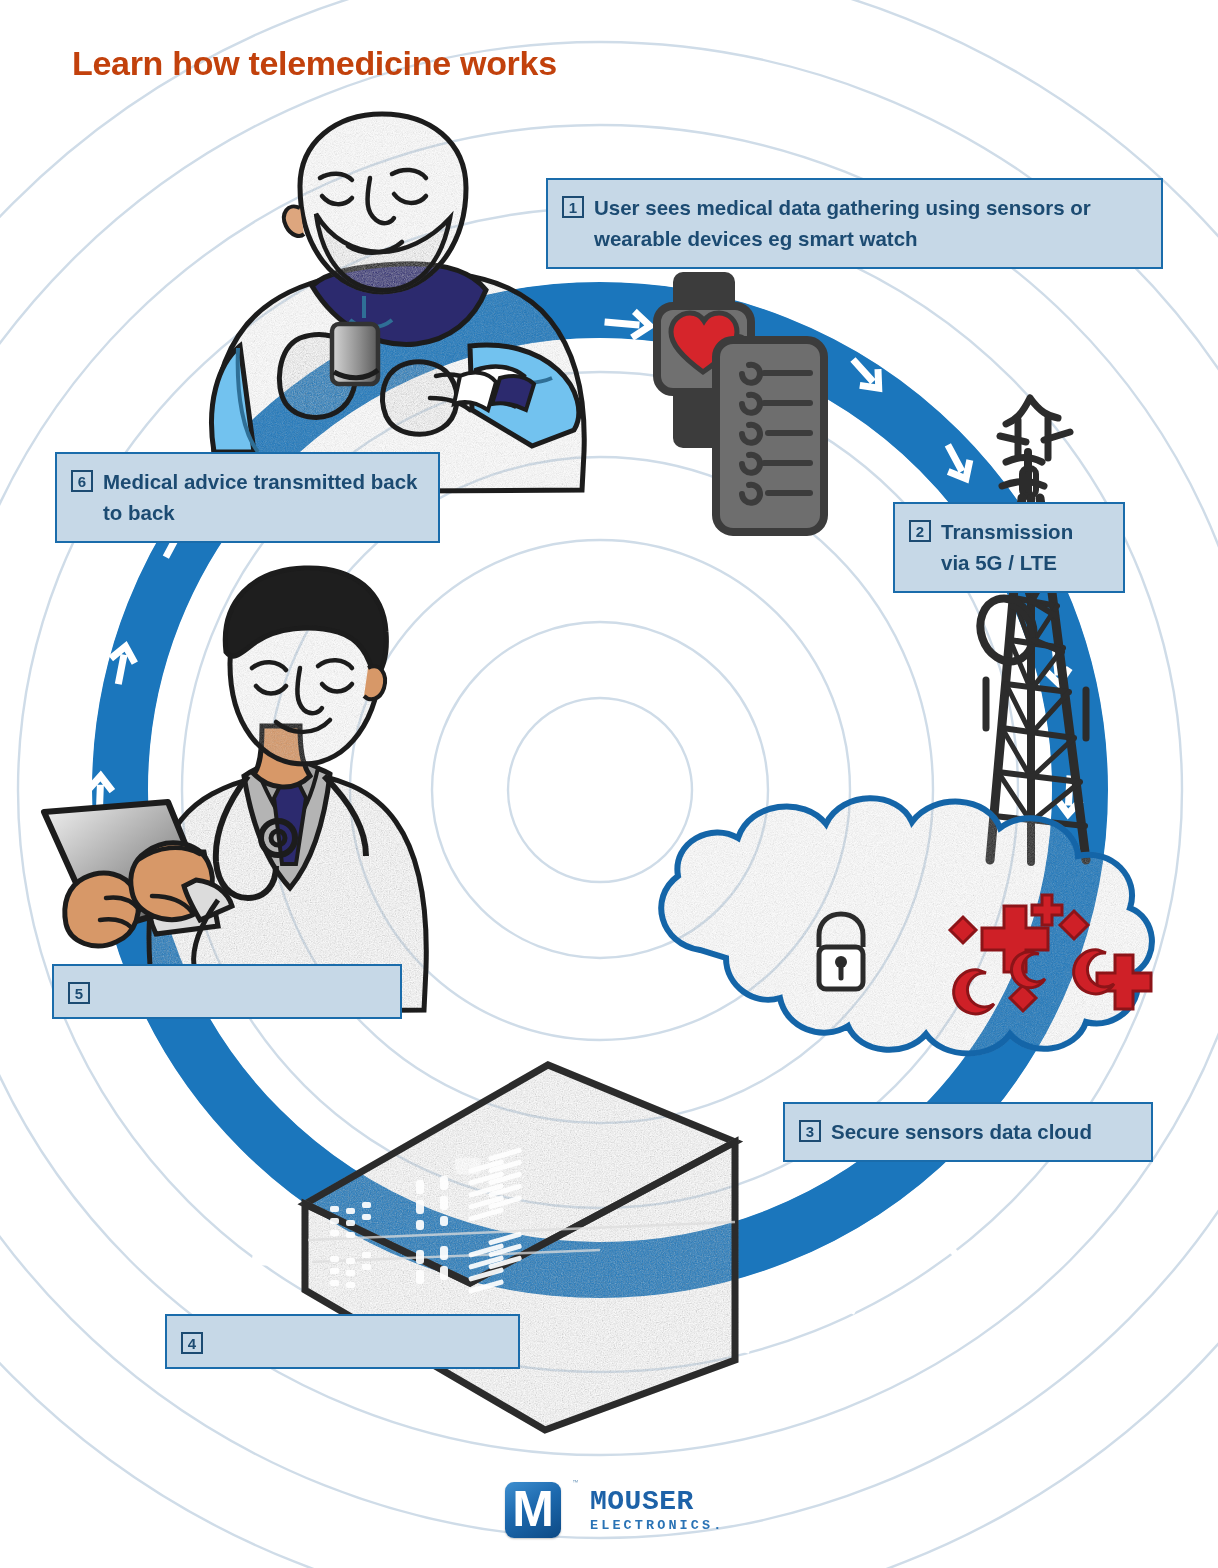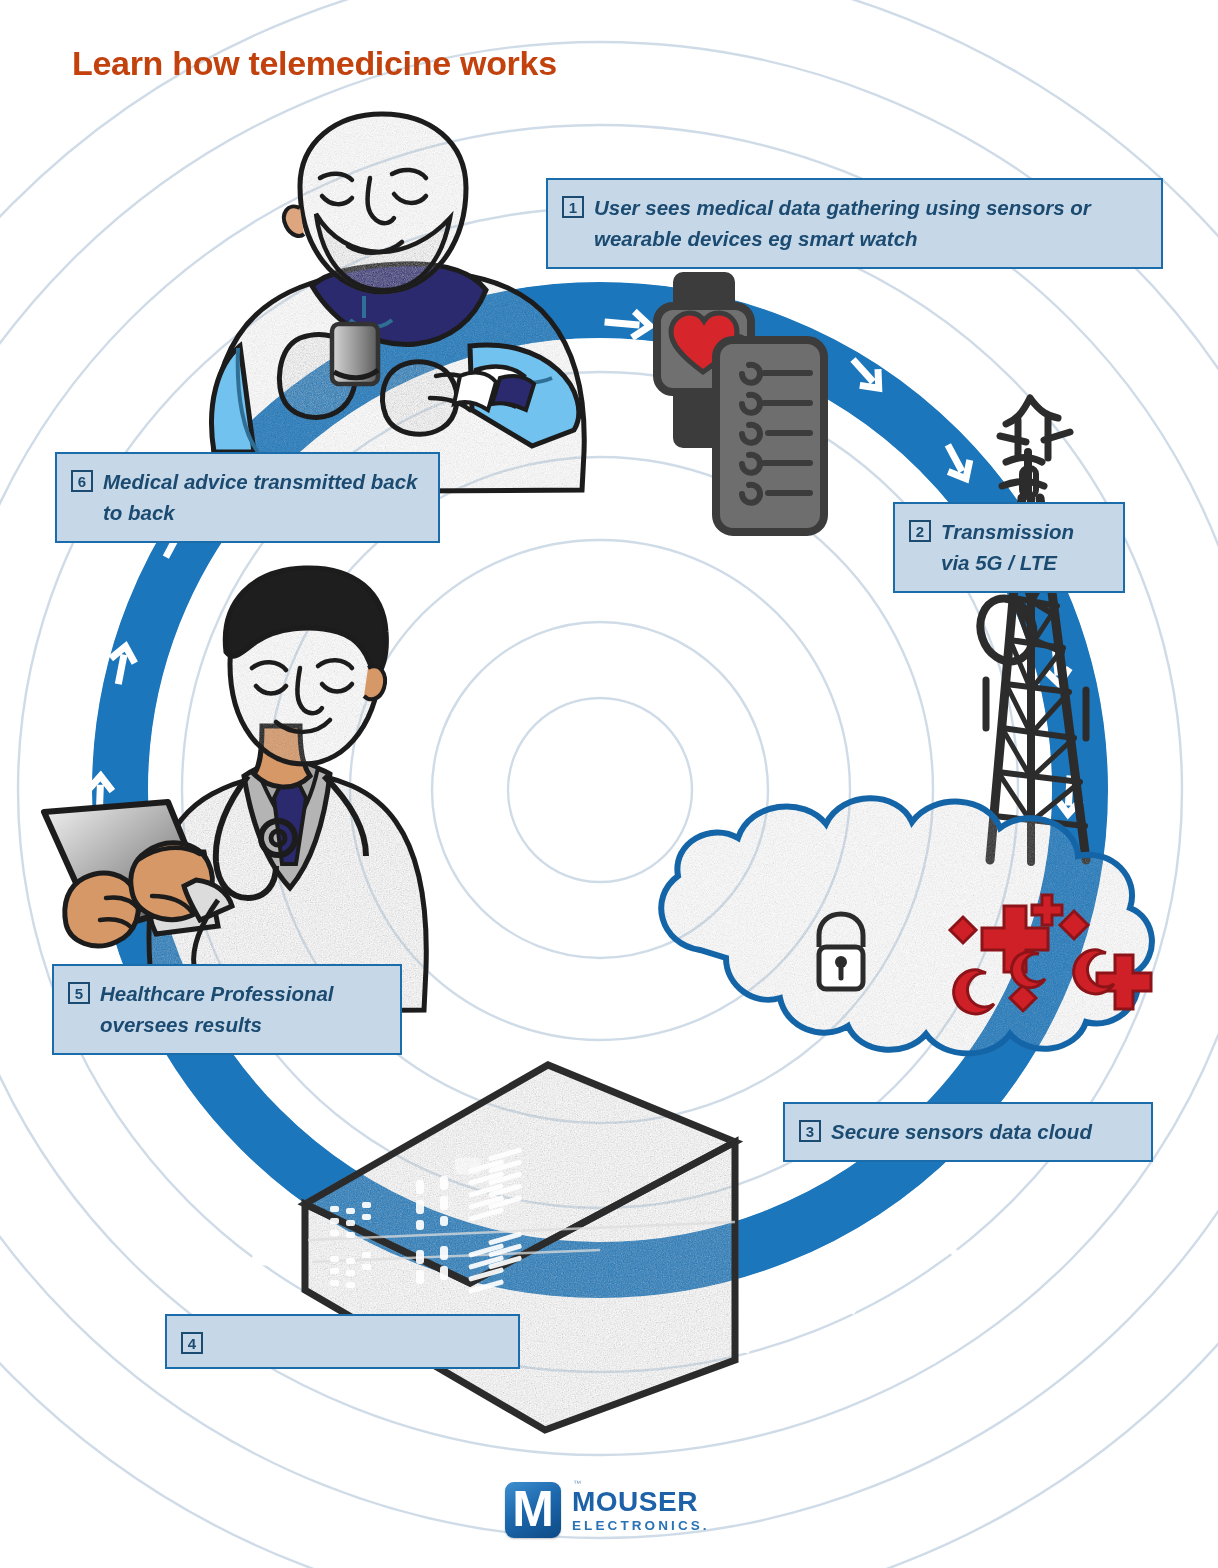--- a/index.html
+++ b/index.html
@@ -32,21 +32,21 @@
     flex:0 0 auto;
     display:inline-block;
     width:22px;height:22px;line-height:20px;
     border:2.5px solid #1c4b72;
     text-align:center;
     font-size:15px;font-weight:bold;
     color:#1c4b72;
     margin-right:10px;margin-top:4px;
     box-sizing:border-box;
   }
-  .callout .ctext{flex:1 1 auto;font-style:italic;}
+  .callout .ctext{flex:1 1 auto;}
 
   #callout-1{left:546px;top:178px;width:617px;}
   #callout-2{left:893px;top:502px;width:232px;}
   #callout-3{left:783px;top:1102px;width:370px;}
   #callout-4{left:165px;top:1314px;width:355px;}
   #callout-5{left:52px;top:964px;width:350px;}
   #callout-6{left:55px;top:452px;width:385px;}
 
   
   .logo{
@@ -59,21 +59,21 @@
     position:relative;overflow:hidden;
     box-shadow:0 1px 2px rgba(0,0,0,.25);
   }
   .logo-mark:after{
     content:"M";position:absolute;left:0;right:0;top:50%;
     transform:translateY(-52%);
     text-align:center;color:#ffffff;
     font-size:50px;font-weight:bold;line-height:1;
     font-family:"Liberation Sans","DejaVu Sans",sans-serif;
   }
-  .logo-words{margin-left:11px;line-height:1;}
+  .logo-words{margin-left:29px;line-height:1;font-family:Liberation Mono, monospace;}
   .logo-name{
     font-size:28px;font-weight:bold;color:#1d62a8;letter-spacing:0.5px;
   }
   .logo-sub{
     font-size:13.5px;font-weight:bold;color:#2a73b5;
     letter-spacing:3.1px;margin-top:3px;
   }
   .logo-tm{
     position:absolute;left:68px;top:-2px;font-size:8px;color:#7aa0c0;
   }
@@ -521,21 +521,20 @@
     <span class="numbox">3</span>
     <span class="ctext">Secure sensors data cloud</span>
   </div>
 
   <div class="callout" id="callout-4">
     <span class="numbox">4</span>
   </div>
 
   <div class="callout" id="callout-5">
     <span class="numbox">5</span>
-    <span class="ctext">Healthcare Professional oversees results</span>
   </div>
 
   <div class="callout" id="callout-6">
     <span class="numbox">6</span>
     <span class="ctext">Medical advice transmitted back to back</span>
   </div>
 
   <div class="logo">
     <div class="logo-mark"></div>
     <div class="logo-words">

